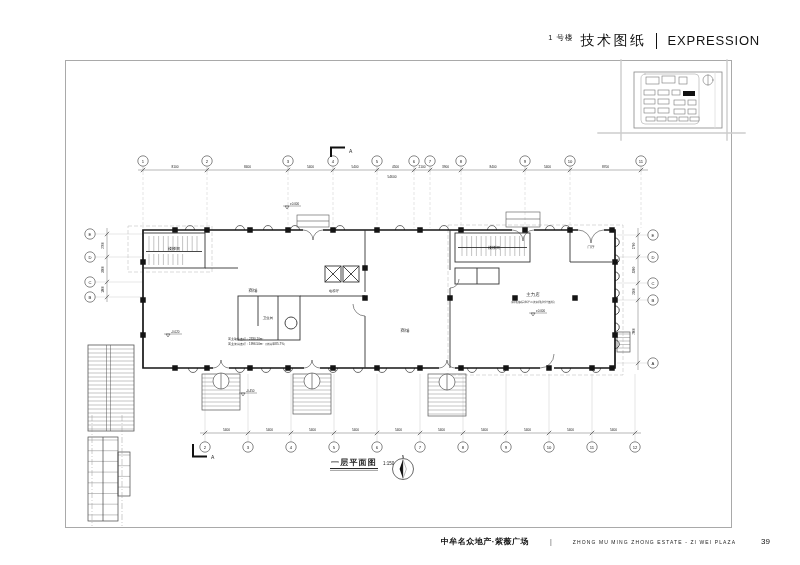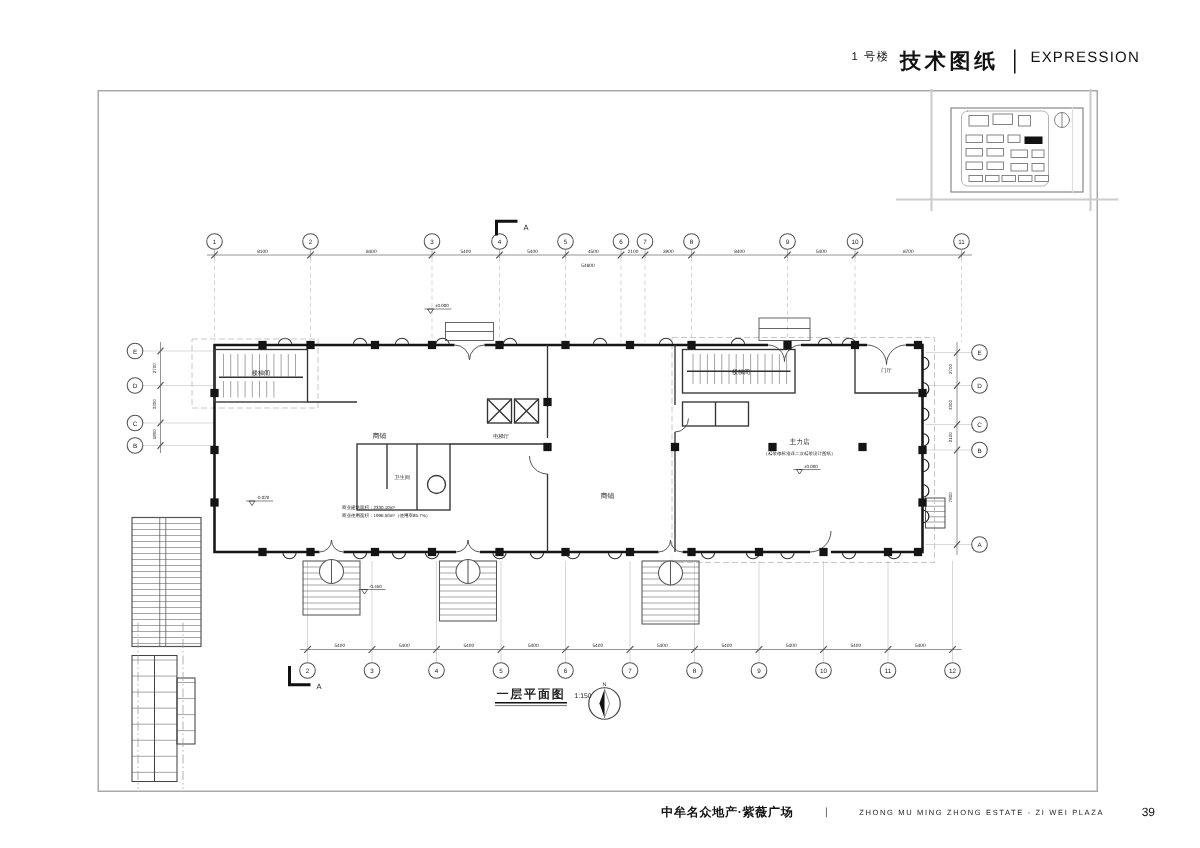--- a/index.html
+++ b/index.html
@@ -2,23 +2,23 @@
 <html><head>
 <meta charset="utf-8">
 <style>
   html,body{margin:0;padding:0}
   body{width:800px;height:565px;background:#fff;position:relative;overflow:hidden;
        font-family:"Liberation Sans",sans-serif;color:#111}
   svg{position:absolute;left:0;top:0}
   svg text{font-family:"Liberation Sans",sans-serif;fill:#222}
   .header{position:absolute;top:33px;right:40px;display:flex;align-items:flex-start;gap:7px}
   .header .b{font-size:7.5px;letter-spacing:1px;padding-bottom:2px}
-  .header .t{font-size:14px;font-weight:bold;letter-spacing:2.5px;line-height:1}
+  .header .t{font-size:14px;font-weight:normal;letter-spacing:2.5px;line-height:1}
   .header .d{width:1px;height:16px;background:#111;margin:0 3px}
-  .header .s{font-size:10px;letter-spacing:.8px;padding-bottom:2px}
+  .header .s{font-size:13px;letter-spacing:.8px;padding-bottom:2px}
   .footer{position:absolute;bottom:18px;right:30px;display:flex;align-items:center;gap:20px}
   .footer .cn{font-size:8px;font-weight:bold;letter-spacing:.5px}
   .footer .bar{color:#555;font-size:7px;margin:0 1px}
   .footer .en{font-size:5px;letter-spacing:1.1px;color:#222}
   .footer .pg{font-size:8px;margin-left:5px}
 </style>
 </head>
 <body>
 
 <div class="header">

